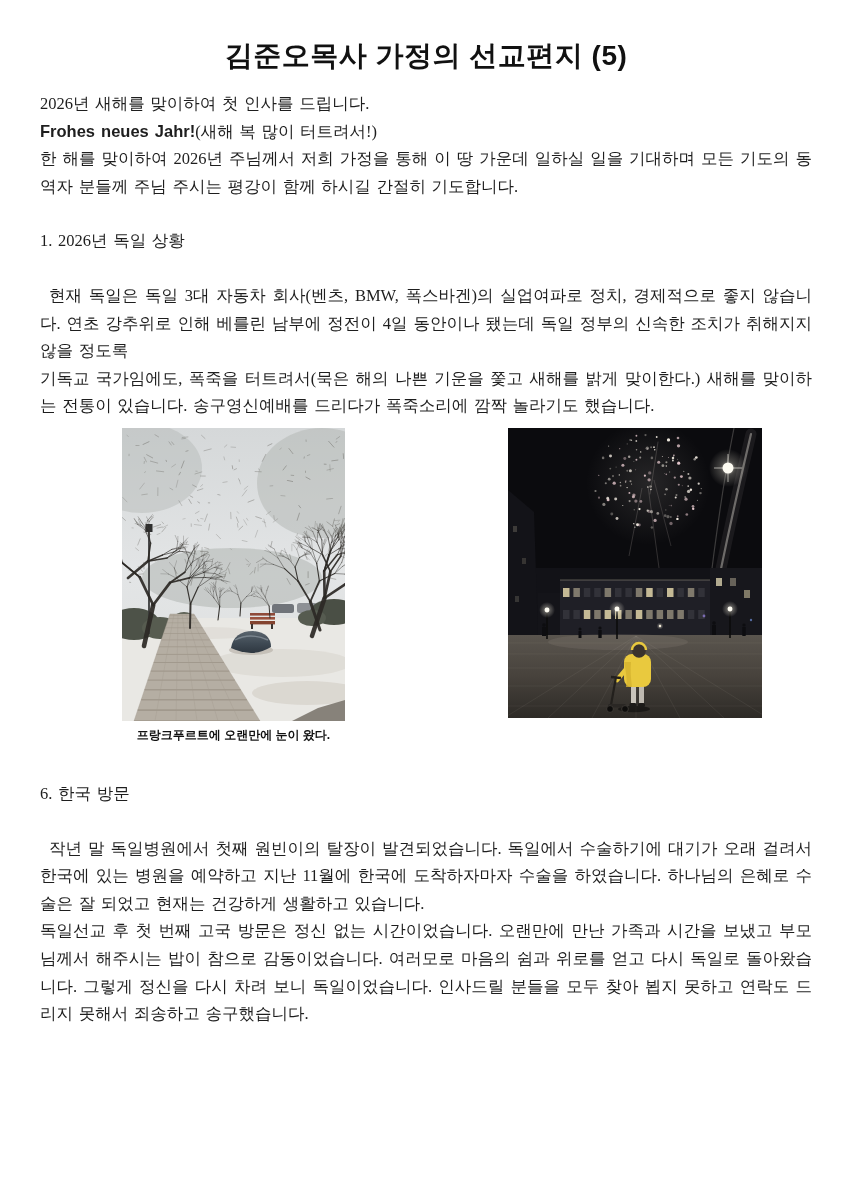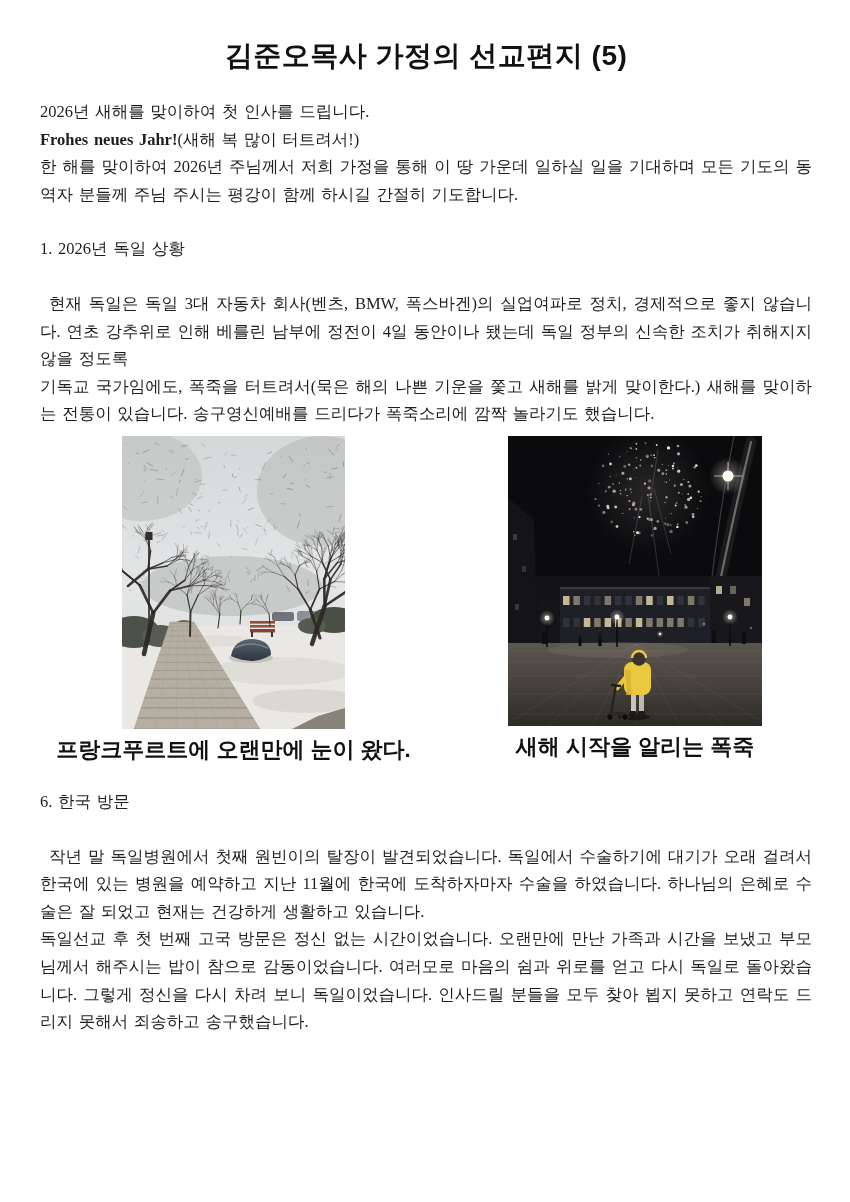--- a/index.html
+++ b/index.html
@@ -10,33 +10,33 @@
   }
   .doc-title{
     text-align:center;font-family:"Liberation Sans","DejaVu Sans",sans-serif;
     font-weight:700;font-size:28px;line-height:40px;margin:6px 0 0 0;
     letter-spacing:0.5px;color:#111;
   }
   .bodytext p{
     margin:0;font-size:16.5px;line-height:27.6px;text-align:justify;
     word-break:break-all;word-spacing:1.5px;
   }
-  .intro{margin-top:22px;}
+  .intro{margin-top:14px;}
   .sec-heading{margin-top:27px !important;font-size:16.5px;line-height:27.6px;}
   .after-heading{margin-top:27px !important;font-family:Liberation Serif, serif;}
   .indent{text-indent:9px;}
-  b.latin{font-family:Liberation Serif, serif;font-weight:700;}
+  b.latin{font-family:Liberation Sans, sans-serif;font-weight:700;}
   .photos{position:relative;height:322px;margin-top:8px;}
   .photo-fig{position:absolute;top:0;margin:0;}
   .photo-fig.left{left:82px;width:223px;}
   .photo-fig.right{left:468px;width:254px;}
   .photo-frame{display:block;background:#ccc;}
   figcaption{
     font-family:"Liberation Sans","DejaVu Sans",sans-serif;font-weight:700;
-    font-size:22px;color:#111;margin-top:6px;white-space:nowrap;
+    font-size:12px;color:#111;margin-top:6px;white-space:nowrap;
     position:relative;left:50%;transform:translateX(-50%);width:max-content;
   }
   .sec2-heading{margin-top:30px !important;}
 </style>
 </head>
 <body>
 
 <div class="page">
 
   <h1 class="doc-title">김준오목사 가정의 선교편지 (5)</h1>
@@ -1121,21 +1121,20 @@
           <path d="M116 234 q4 18 2 25 l6 0 q-2 -14 -1 -25 Z" fill="#d4b32f" opacity="0.8"></path>
           <circle cx="131" cy="223" r="6.8" fill="#3a332d"></circle>
           <path d="M124 222 a7 7 0 0 1 14 0" fill="none" stroke="#e9c93e" stroke-width="2.4"></path>
           <line x1="108" y1="249" x2="103" y2="277" stroke="#23201d" stroke-width="2.2"></line>
           <line x1="103" y1="249" x2="113" y2="250" stroke="#23201d" stroke-width="2.4"></line>
           <rect x="100" y="276" width="18" height="3.4" rx="1.5" fill="#2a2724"></rect>
           <circle cx="102" cy="281" r="3.4" fill="#0e0d0c" stroke="#44403b" stroke-width="0.8"></circle>
           <circle cx="117" cy="281" r="3.4" fill="#0e0d0c" stroke="#44403b" stroke-width="0.8"></circle>
         </g>
       </svg>
-      <figcaption>새해 시작을 알리는 폭죽</figcaption>
     </figure>
 
   </div>
 
   <div class="bodytext">
     <p class="sec-heading sec2-heading">6. 한국 방문</p>
     <p class="after-heading indent">작년 말 독일병원에서 첫째 원빈이의 탈장이 발견되었습니다. 독일에서 수술하기에 대기가 오래 걸려서 한국에 있는 병원을 예약하고 지난 11월에 한국에 도착하자마자 수술을 하였습니다. 하나님의 은혜로 수술은 잘 되었고 현재는 건강하게 생활하고 있습니다.</p>
     <p>독일선교 후 첫 번째 고국 방문은 정신 없는 시간이었습니다. 오랜만에 만난 가족과 시간을 보냈고 부모님께서 해주시는 밥이 참으로 감동이었습니다. 여러모로 마음의 쉼과 위로를 얻고 다시 독일로 돌아왔습니다. 그렇게 정신을 다시 차려 보니 독일이었습니다. 인사드릴 분들을 모두 찾아 뵙지 못하고 연락도 드리지 못해서 죄송하고 송구했습니다.</p>
   </div>
 

